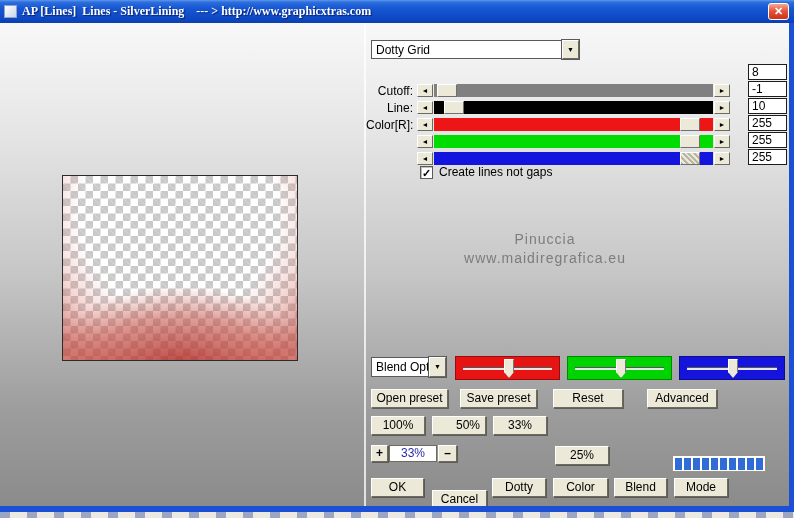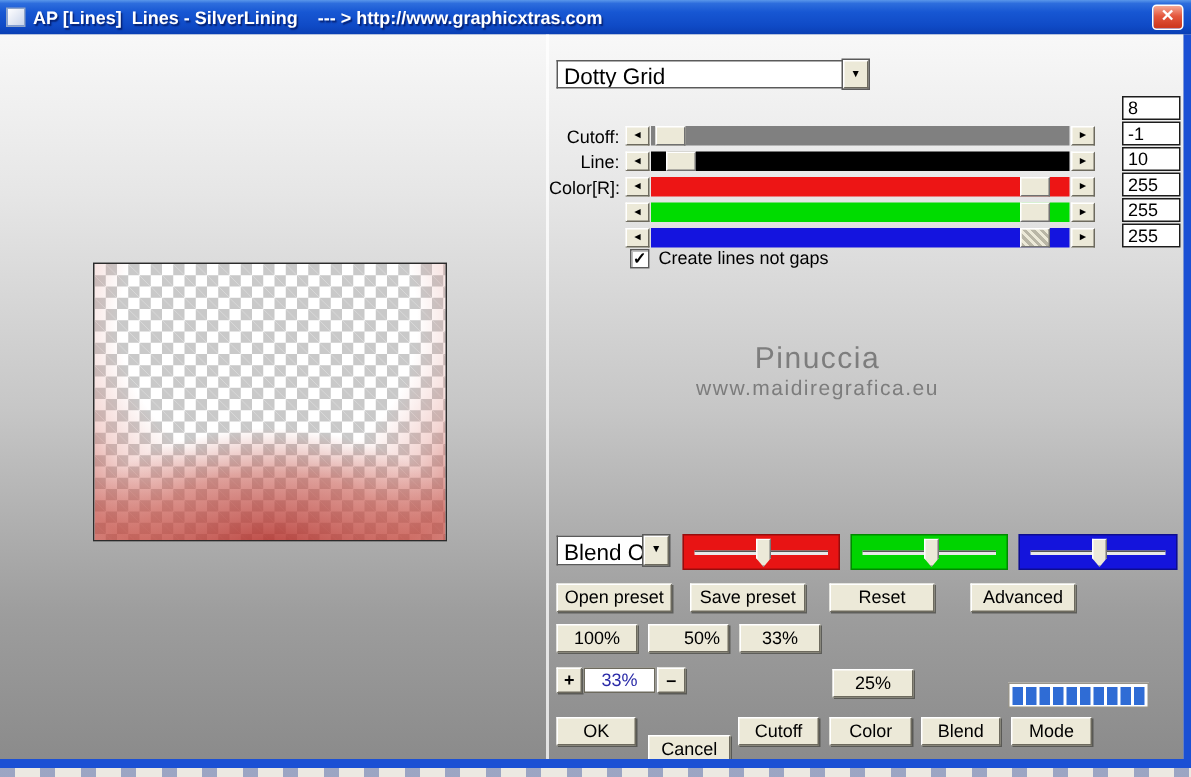--- a/index.html
+++ b/index.html
@@ -6,21 +6,21 @@
   * { box-sizing:border-box; }
   .screen {
     position:relative; width:794px; height:518px; overflow:hidden;
     font-family:"Liberation Sans", sans-serif; font-size:12px; color:#000;
     background:#d6d3ce;
   }
   
   .titlebar {
     position:absolute; left:0; top:0; width:794px; height:23px;
     background:linear-gradient(180deg,#5a97ea 0%,#2d6ddd 10%,#1757d3 35%,#0f4ac6 75%,#0a3fb4 100%);
-    display:flex; align-items:center; padding-left:4px;
+    display:flex; align-items:center; padding-left:4px;font-family:Liberation Serif, serif;
   }
   .app-icon { width:13px; height:13px; margin-right:5px;
     background:linear-gradient(135deg,#ffffff,#c9d4ea); border:1px solid #8fa4c8; }
   .title-text { color:#fff; font-weight:bold; font-size:12px; white-space:pre;
     text-shadow:1px 1px 1px rgba(0,20,90,.8); }
   .close-btn {
     position:absolute; right:5px; top:3px; width:21px; height:17px;
     background:linear-gradient(180deg,#f5a894 0%,#e4573d 45%,#cf3a20 90%);
     border:1px solid #fff; border-radius:3px; color:#fff; font-weight:bold;
     font-size:11px; line-height:15px; text-align:center; cursor:default;
@@ -55,21 +55,21 @@
   
   .btn {
     position:absolute; height:19px; background:#ece9d8; text-align:center;
     line-height:16px; font-size:12px; cursor:default;
     border:1px solid; border-color:#ffffff #6d6a5e #6d6a5e #ffffff;
     box-shadow:1px 1px 0 rgba(62,61,56,.65);
   }
   
   .dropdown { position:absolute; display:flex; }
   .dd-field { flex:1; background:#fff; border:1px solid #5a5a5a; border-right:none;
-    padding:2px 4px 0 4px; font-size:15px; white-space:nowrap; overflow:hidden; }
+    padding:2px 4px 0 4px; font-size:12px; white-space:nowrap; overflow:hidden; }
   .dd-arrow { width:17px; background:#ece9d8; border:1px solid;
     border-color:#fff #6d6a5e #6d6a5e #fff; outline:1px solid #5a5a5a;
     font-size:7px; text-align:center; line-height:17px; }
   
   .srow { position:absolute; left:366px; width:364px; height:15px; display:flex; align-items:center; }
   .slabel { width:51px; text-align:right; padding-right:4px; font-size:12px; }
   .sarrow { width:16px; height:13px; background:#ece9d8; border:1px solid;
     border-color:#fff #6d6a5e #6d6a5e #fff; font-size:7px; line-height:11px;
     text-align:center; flex:0 0 16px; }
   .strack { flex:1; height:13px; position:relative; margin:0 1px; background:#000; }
@@ -80,21 +80,21 @@
     border:1px solid #1c1c1c; font-size:12px; line-height:14px; padding-left:3px; }
   
   .cbrow { position:absolute; left:420px; top:165px; display:flex; align-items:center; }
   .cbox { width:13px; height:13px; background:#fff; border:1px solid #5a5a5a;
     box-shadow:inset 1px 1px 0 rgba(0,0,0,.25); font-size:11px; font-weight:bold;
     line-height:12px; text-align:center; }
   .cblabel { margin-left:6px; font-size:12px; }
   
   .watermark { position:absolute; left:405px; top:230px; width:280px; text-align:center;
     color:rgba(105,105,105,.8); line-height:19px; letter-spacing:1px; }
-  .wm1 { font-size:20px; } .wm2 { font-size:14px; }
+  .wm1 { font-size:14px; } .wm2 { font-size:14px; }
   
   .blend-panel { position:absolute; top:356px; width:105px; height:24px;
     border:1px solid rgba(0,0,0,.35); }
   .groove { position:absolute; left:7px; right:7px; top:10px; height:3px;
     background:#e8e8e8; border-top:1px solid #555; }
   .bthumb { position:absolute; left:48px; top:2px; width:10px; height:19px;
     background:#ece9d8; border:1px solid #777; border-top-color:#fff; border-left-color:#fff;
     clip-path:polygon(0 0,100% 0,100% 68%,50% 100%,0 68%); }
   
   .zoom-val { position:absolute; left:389px; top:445px; width:48px; height:17px;
@@ -229,21 +229,21 @@
       <span class="pseg" style="background: rgb(47, 108, 213);"></span>
       <span class="pseg" style="background: rgb(47, 108, 213);"></span>
       <span class="pseg" style="background: rgb(47, 108, 213);"></span>
       <span class="pseg" style="background: rgb(47, 108, 213);"></span>
       <span class="pseg" style="background: rgb(47, 108, 213);"></span>
       <span class="pseg" style="background: rgb(47, 108, 213);"></span>
     </div>
 
   <div class="btn" style="left:371px; top:478px; width:53px;">OK</div>
   <div class="btn" style="left:432px; top:478px; width:55px;margin-top:12px;">Cancel</div>
-  <div class="btn" style="left:492px; top:478px; width:54px;">Cutoff</div>
+  <div class="btn" style="left:492px; top:478px; width:54px;">Dotty</div>
   <div class="btn" style="left:553px; top:478px; width:55px;">Color</div>
   <div class="btn" style="left:614px; top:478px; width:53px;">Blend</div>
   <div class="btn" style="left:674px; top:478px; width:54px;">Mode</div>
 
   <div class="win-border-bottom"></div>
   <div class="host-strip"></div>
 
 </div>
 
 </body></html>

